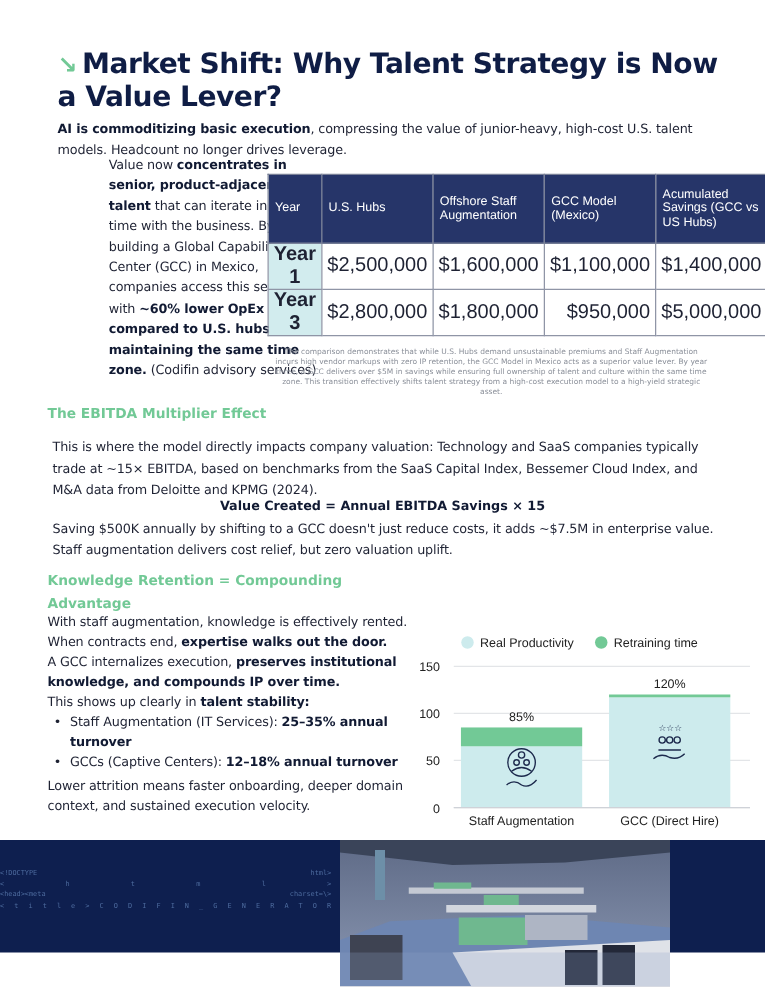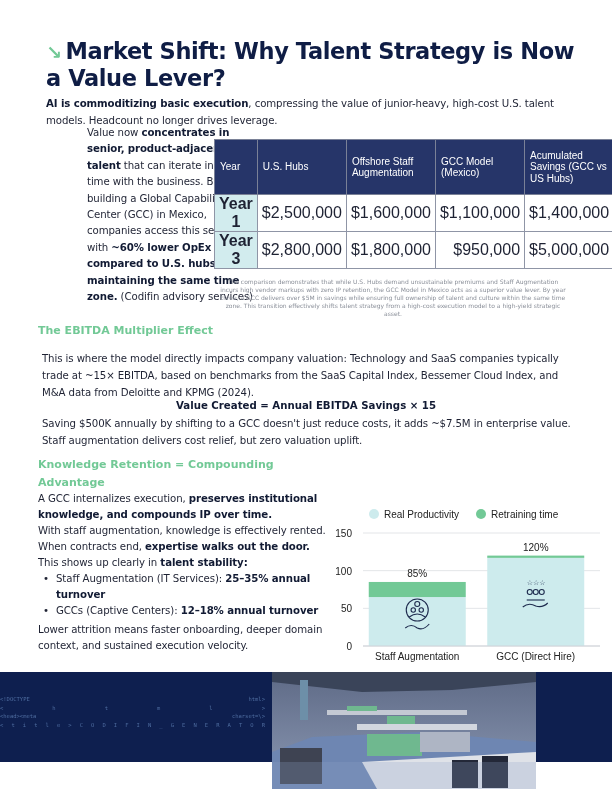--- a/index.html
+++ b/index.html
@@ -92,22 +92,22 @@
 </table>
 <div class="caption">The comparison demonstrates that while U.S. Hubs demand unsustainable premiums and Staff Augmentation incurs high vendor markups with zero IP retention, the GCC Model in Mexico acts as a superior value lever. By year three, a GCC delivers over $5M in savings while ensuring full ownership of talent and culture within the same time zone. This transition effectively shifts talent strategy from a high-cost execution model to a high-yield strategic asset.</div>
 
 <div class="h2 ebitda-h">The EBITDA Multiplier Effect</div>
 <div class="p ebitda-p1">This is where the model directly impacts company valuation: Technology and SaaS companies typically trade at ~15× EBITDA, based on benchmarks from the SaaS Capital Index, Bessemer Cloud Index, and M&amp;A data from Deloitte and KPMG (2024).</div>
 <div class="formula">Value Created = Annual EBITDA Savings × 15</div>
 <div class="p ebitda-p2">Saving $500K annually by shifting to a GCC doesn't just reduce costs,  it adds ~$7.5M in enterprise value. Staff augmentation delivers cost relief, but zero valuation uplift.</div>
 
 <div class="h2 kr-h">Knowledge Retention = Compounding Advantage</div>
 <div class="p kr-p">
+  <div><span>With staff augmentation, knowledge is effectively rented. When contracts end, </span><b>expertise walks out the door.</b></div>
   <div><span>A GCC internalizes execution, </span><b>preserves institutional knowledge, and compounds IP over time.</b></div>
-  <div><span>With staff augmentation, knowledge is effectively rented. When contracts end, </span><b>expertise walks out the door.</b></div>
   <div><span>This shows up clearly in </span><b>talent stability:</b></div>
   <ul>
     <li><span>Staff Augmentation (IT Services): </span><b>25–35% annual turnover</b></li>
     <li><span>GCCs (Captive Centers): </span><b>12–18% annual turnover</b></li>
   </ul>
   <div style="margin-top:3px">Lower attrition means faster onboarding, deeper domain context, and sustained execution velocity.</div>
 </div>
 
 <div class="chart">
   <svg id="chart-svg" width="275" height="170">

